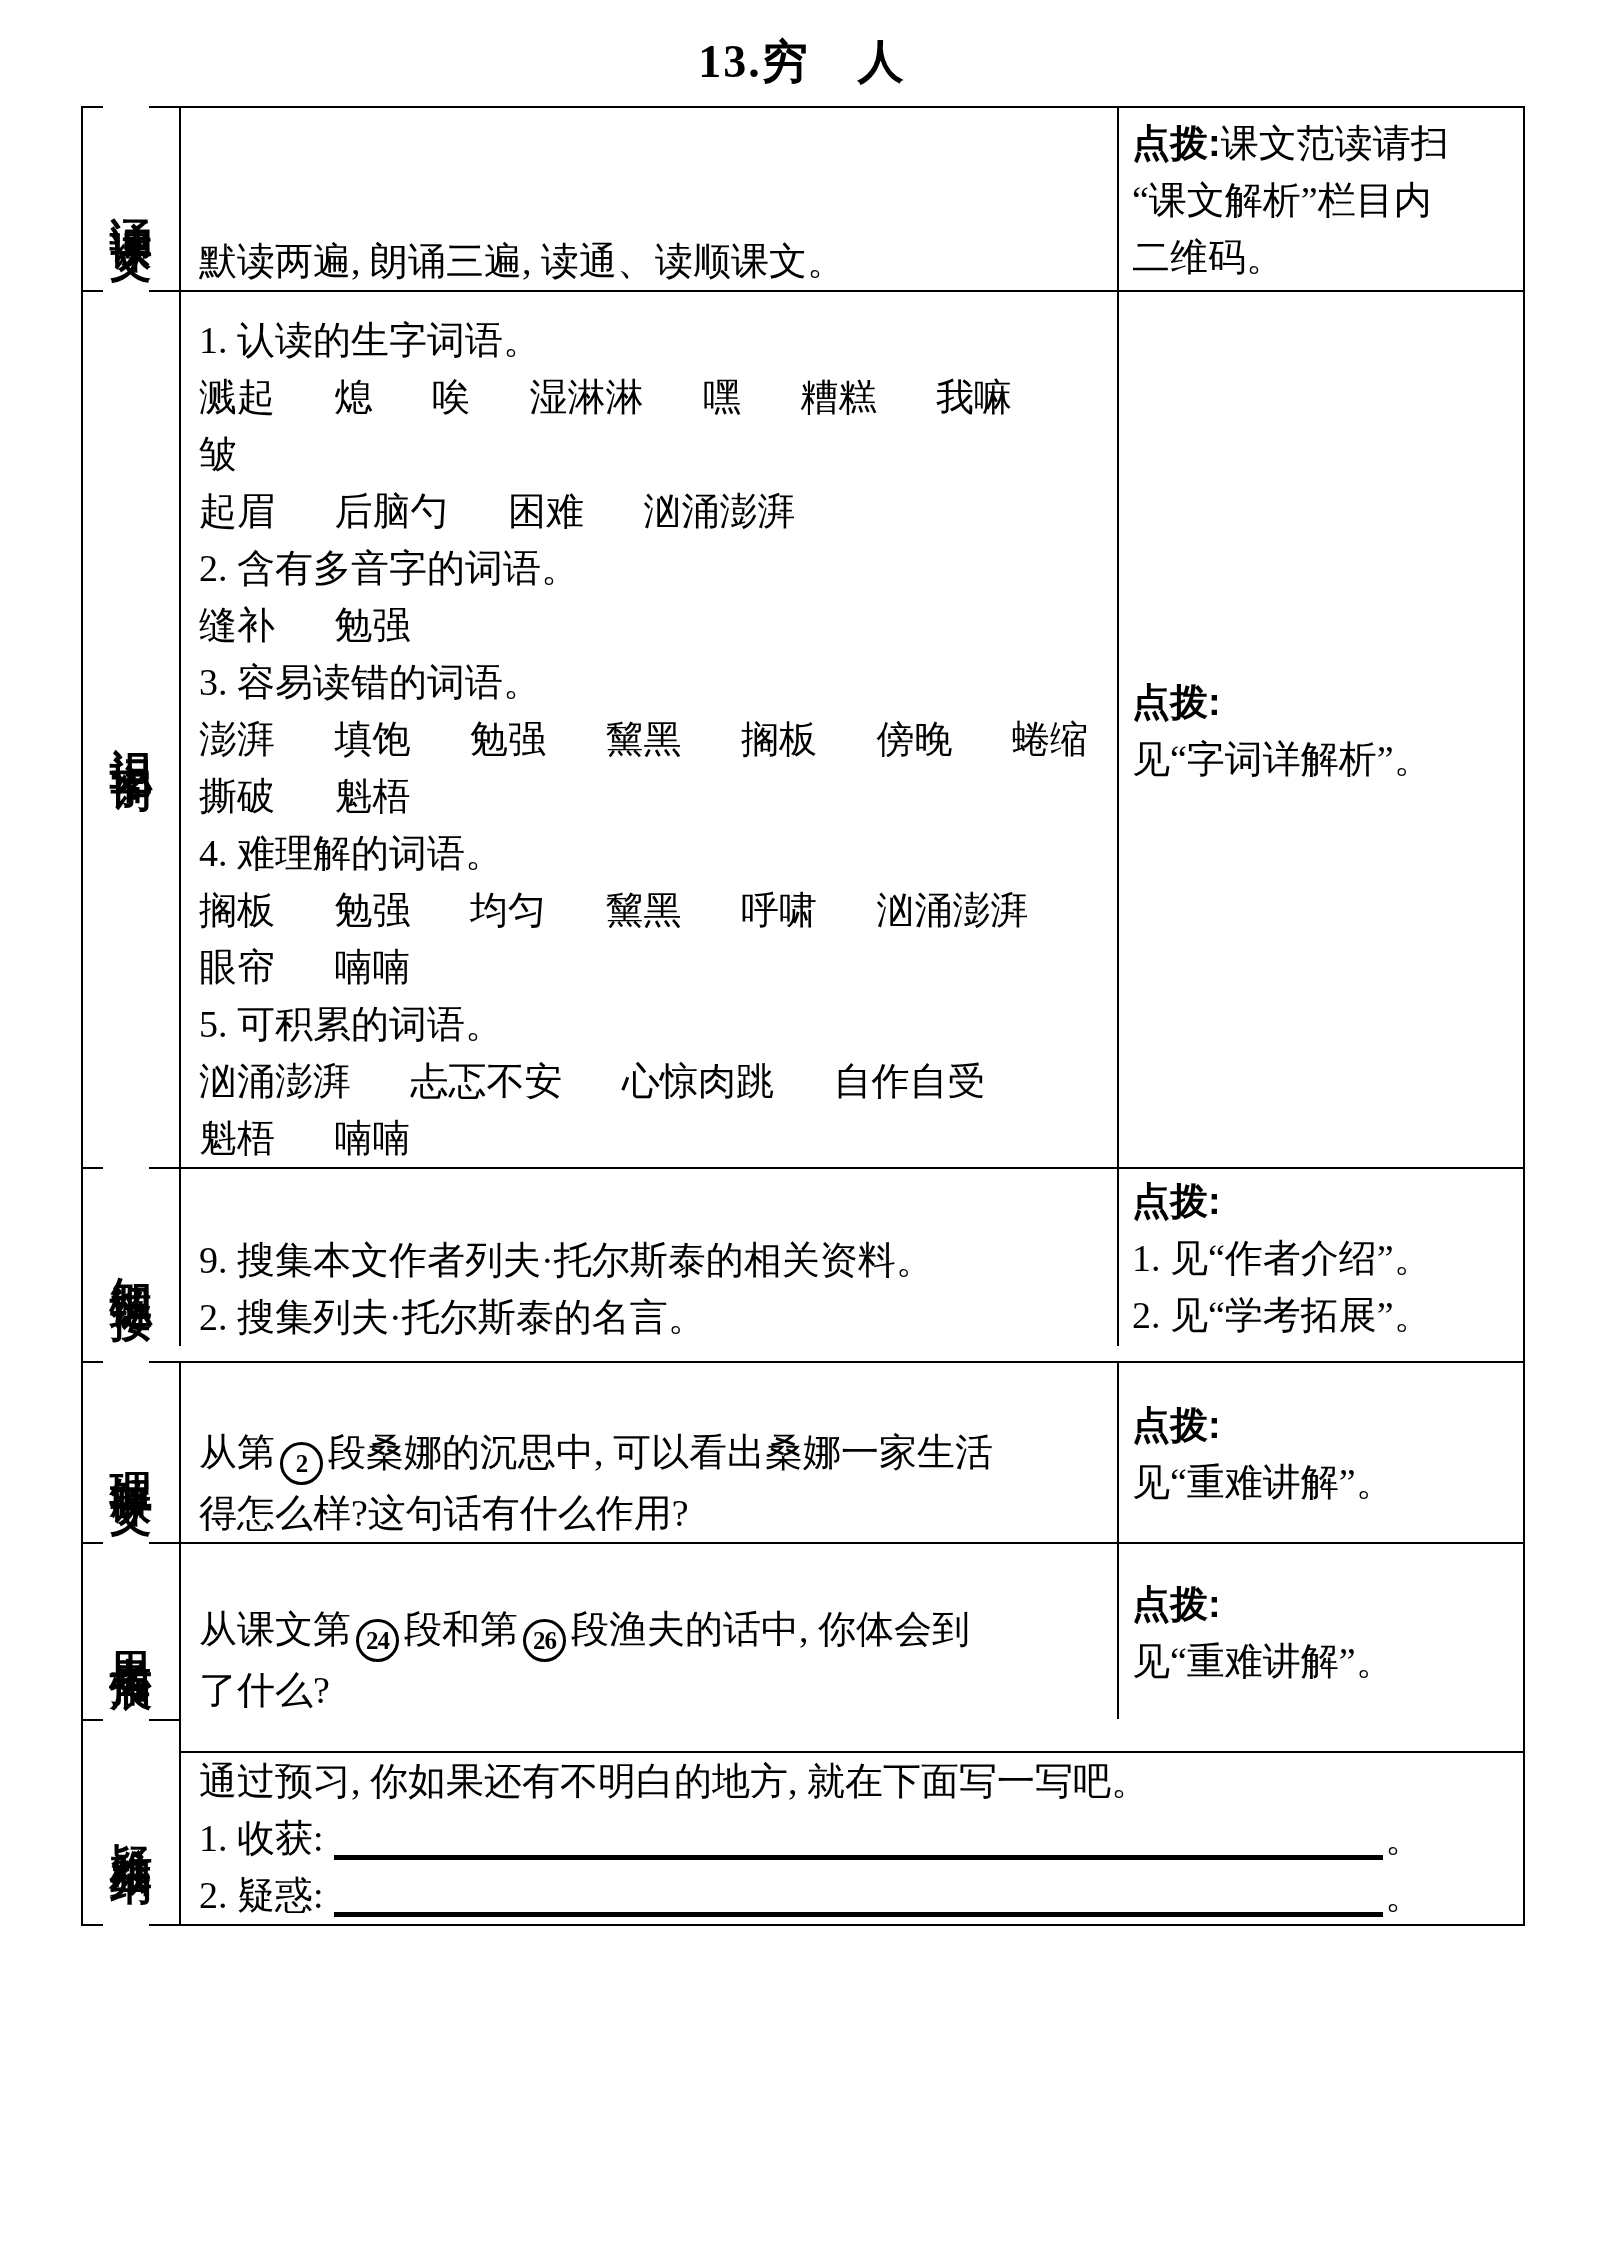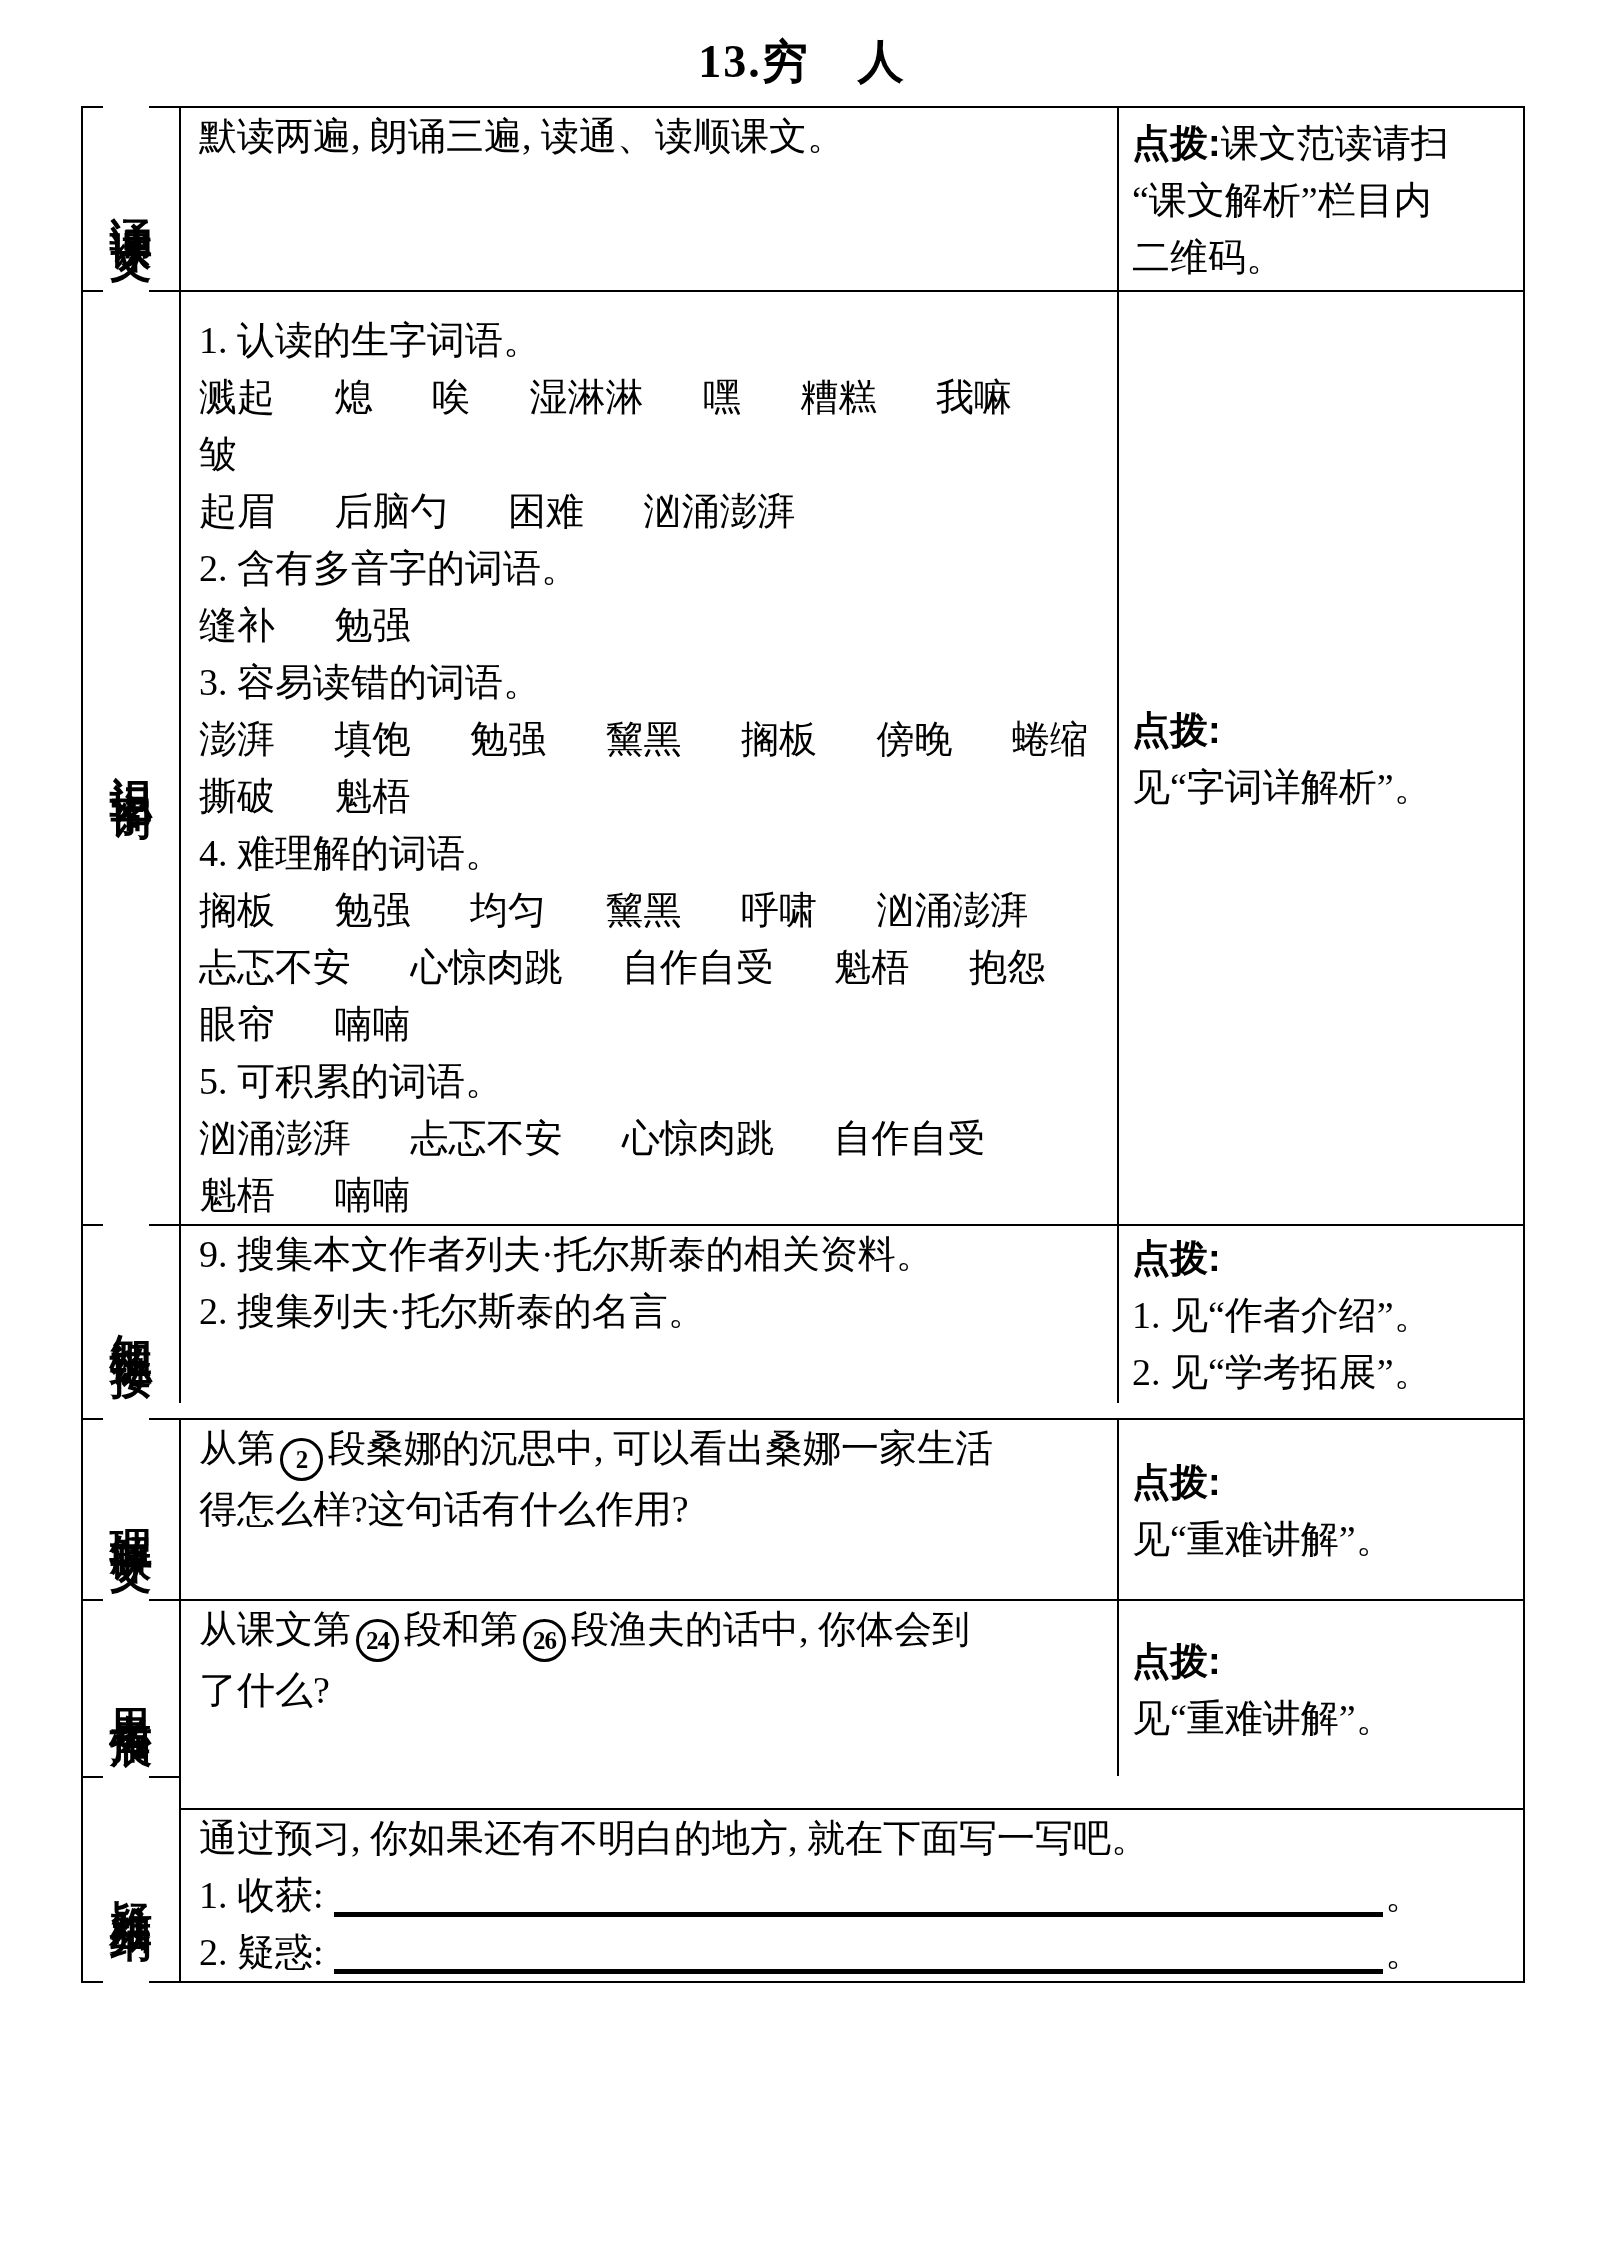--- a/index.html
+++ b/index.html
@@ -49,21 +49,21 @@
     font-family:"Liberation Sans","DejaVu Sans",sans-serif;
     font-weight:700;
     font-size:42px;
     letter-spacing:7px;
     line-height:1;
   }
   .content-cell {
     flex:1 1 auto;
     border-top:2px solid #000;
     padding:0 18px 0 18px;
-    display:flex; flex-direction:column; justify-content:flex-start;
+    display:flex; flex-direction:column; justify-content:flex-end;
     font-size:38px;
   }
   .content-cell.top { justify-content:flex-start; padding-top:20px; }
   .content-cell.full { padding-right:100px;margin-top:32px; }
   .tip-cell {
     flex:0 0 406px; width:406px;
     border-top:2px solid #000;
     border-left:2px solid #000;
     padding:2px 20px 0 13px;
     display:flex; flex-direction:column; justify-content:center;
@@ -130,21 +130,20 @@
         <div class="cline">1. 认读的生字词语。</div>
         <div class="cline words">溅起 熄 唉 湿淋淋 嘿 糟糕 我嘛 皱</div>
         <div class="cline words">起眉 后脑勺 困难 汹涌澎湃</div>
         <div class="cline">2. 含有多音字的词语。</div>
         <div class="cline words">缝补 勉强</div>
         <div class="cline">3. 容易读错的词语。</div>
         <div class="cline words">澎湃 填饱 勉强 黧黑 搁板 傍晚 蜷缩</div>
         <div class="cline words">撕破 魁梧</div>
         <div class="cline">4. 难理解的词语。</div>
         <div class="cline words">搁板 勉强 均匀 黧黑 呼啸 汹涌澎湃</div>
-        <div class="cline words">忐忑不安 心惊肉跳 自作自受 魁梧 抱怨</div>
         <div class="cline words">眼帘 喃喃</div>
         <div class="cline">5. 可积累的词语。</div>
         <div class="cline words">汹涌澎湃 忐忑不安 心惊肉跳 自作自受</div>
         <div class="cline words">魁梧 喃喃</div>
       </div>
       <div class="tip-cell">
         <div class="cline tip-b">点拨:</div>
         <div class="cline">见“字词详解析”。</div>
       </div>
     </div>

